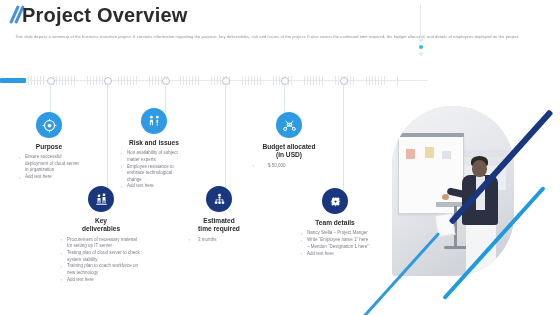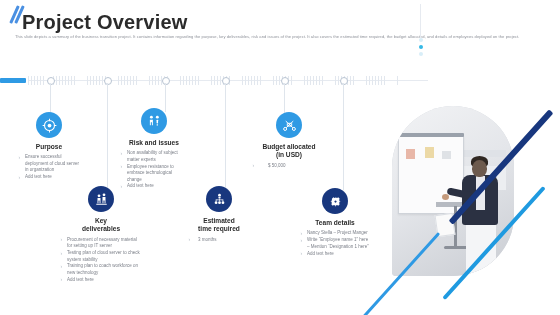--- a/index.html
+++ b/index.html
@@ -12,21 +12,21 @@
   .slide{position:relative;width:560px;height:315px;overflow:hidden;background:#fff;}
 
   
   .logo-mark{position:absolute;left:9px;top:4px;width:22px;height:22px;}
   .logo-mark i{position:absolute;display:block;width:2.6px;height:19px;background:#4a90e2;
     transform:rotate(24deg);border-radius:1px;}
   .logo-mark i.a{left:4px;top:1px;}
   .logo-mark i.b{left:9px;top:1px;}
 
   .page-title{
-    position:absolute;left:22px;top:11px;
+    position:absolute;left:22px;top:4px;
     font-size:20px;font-weight:bold;color:#2b2b2b;letter-spacing:.2px;
     white-space:nowrap;
   }
   .page-subtitle{
     position:absolute;left:15px;top:33px;width:525px;
     font-size:4.1px;line-height:7.6px;color:#8e9199;
     text-align:left;letter-spacing:.05px;
   }
 
   

